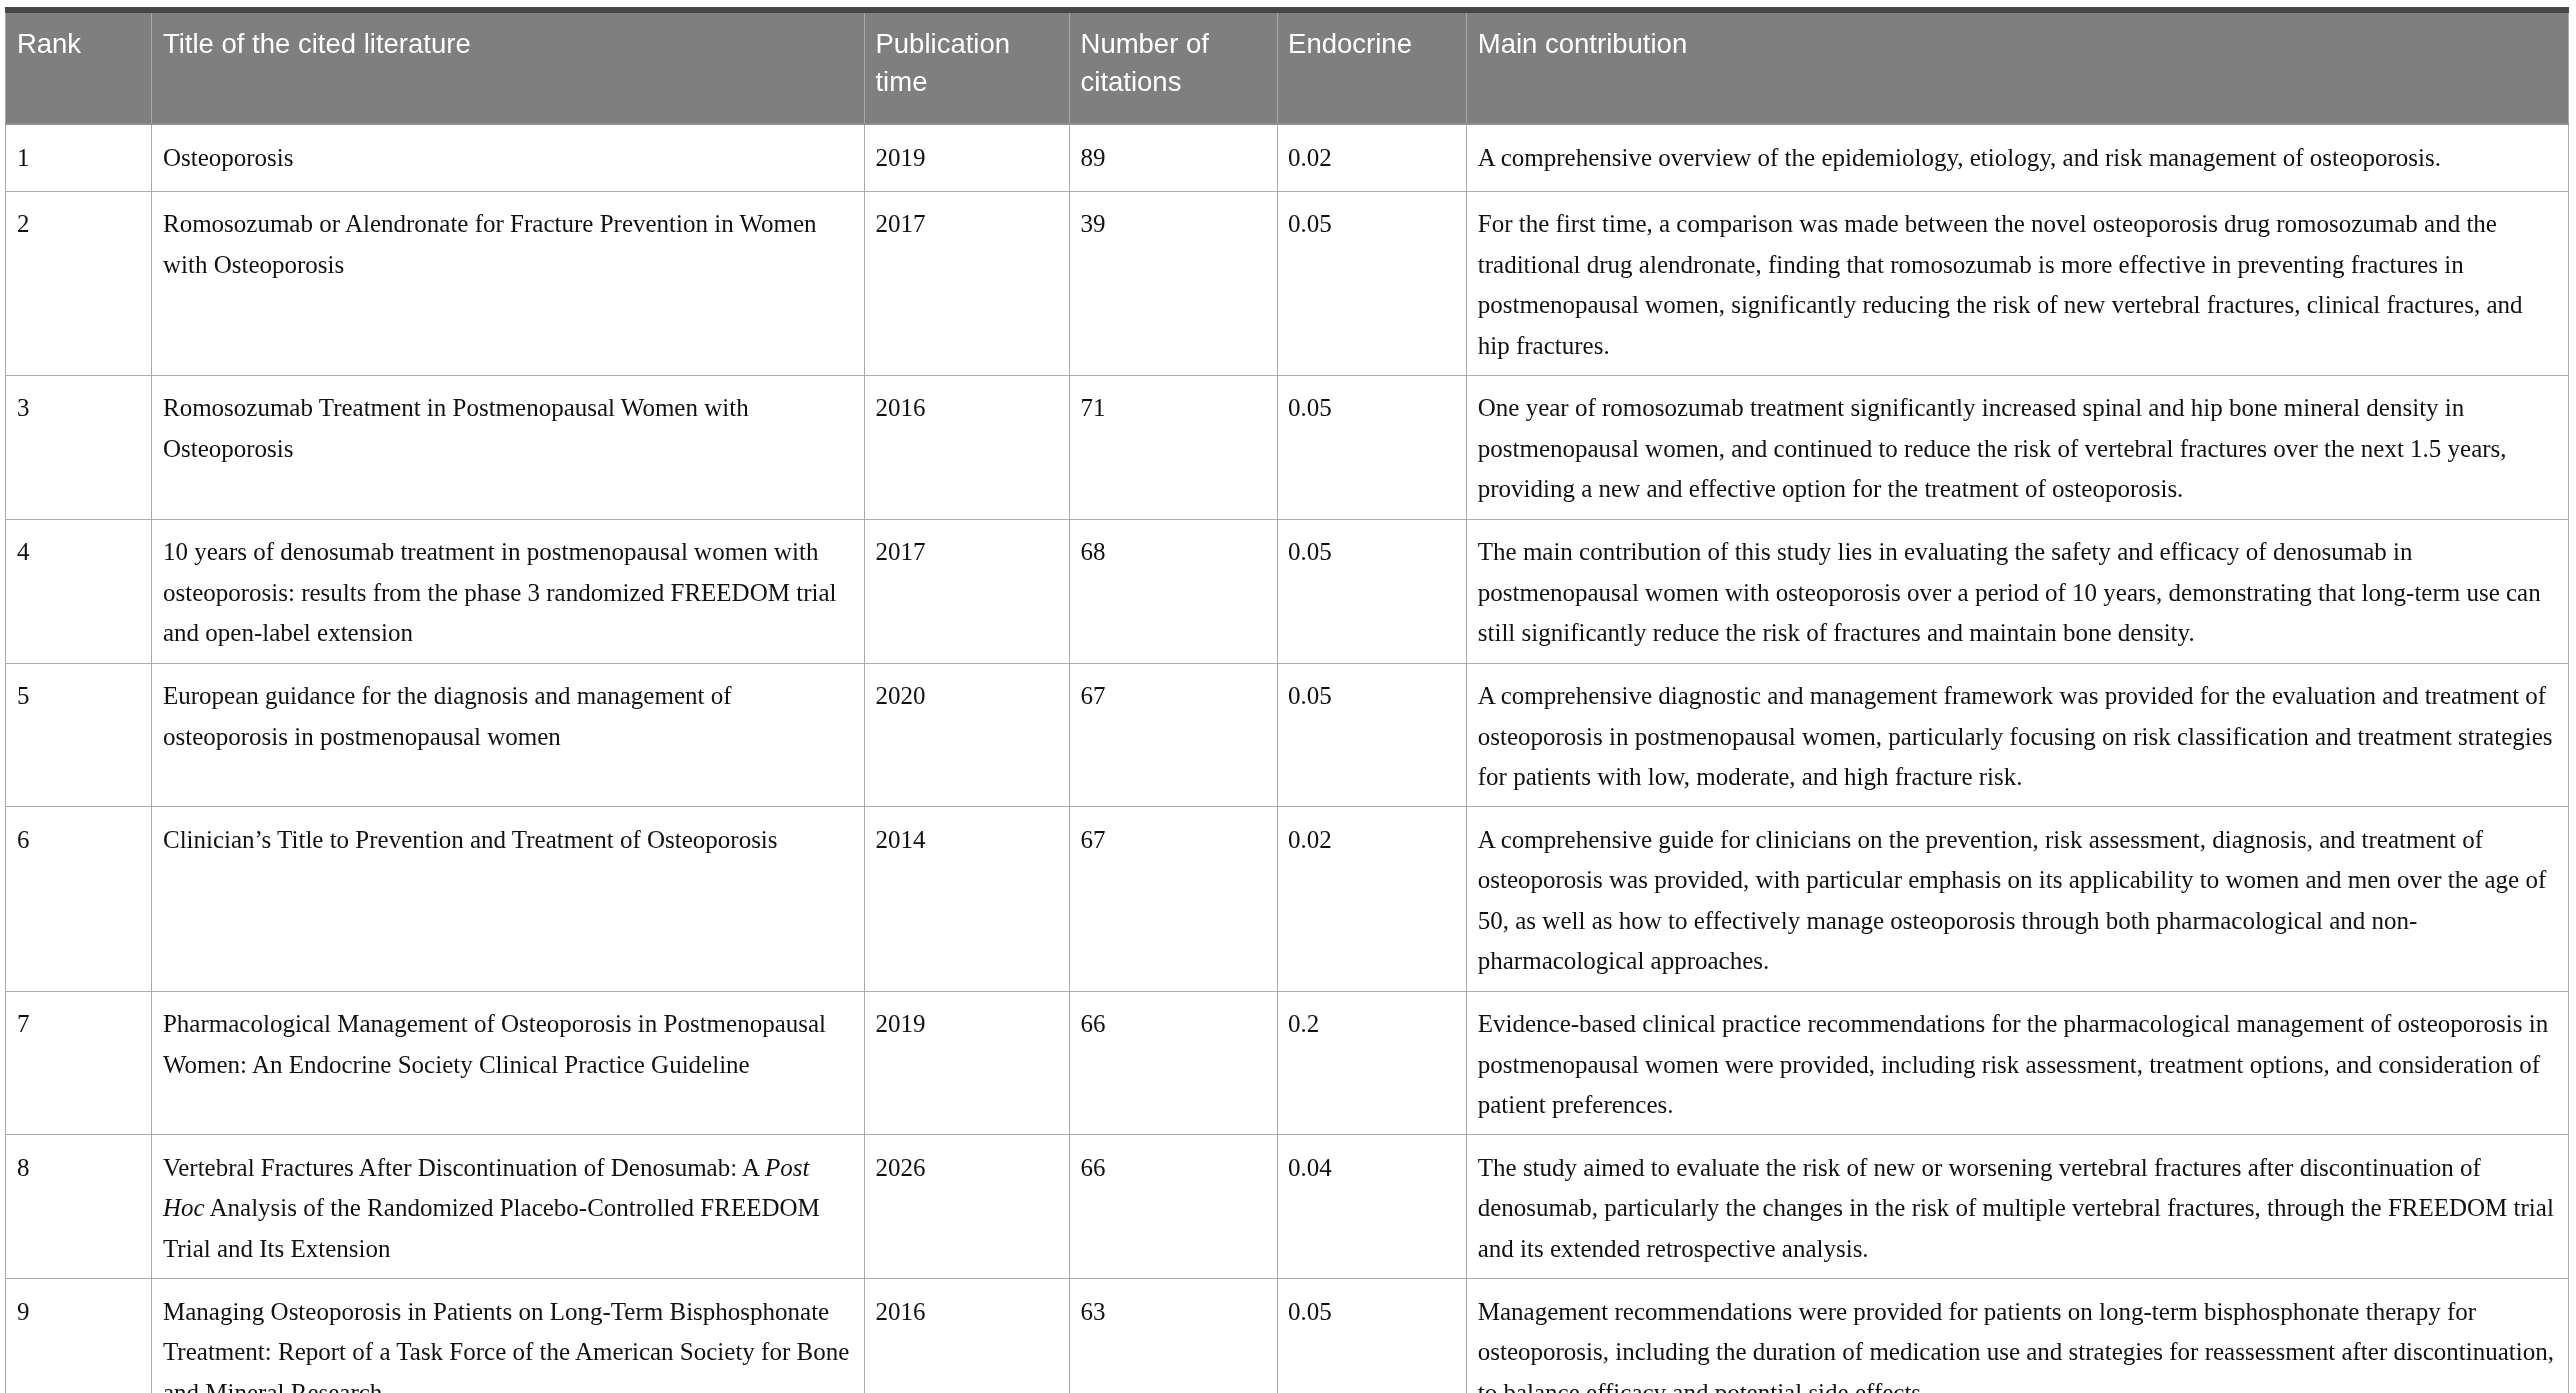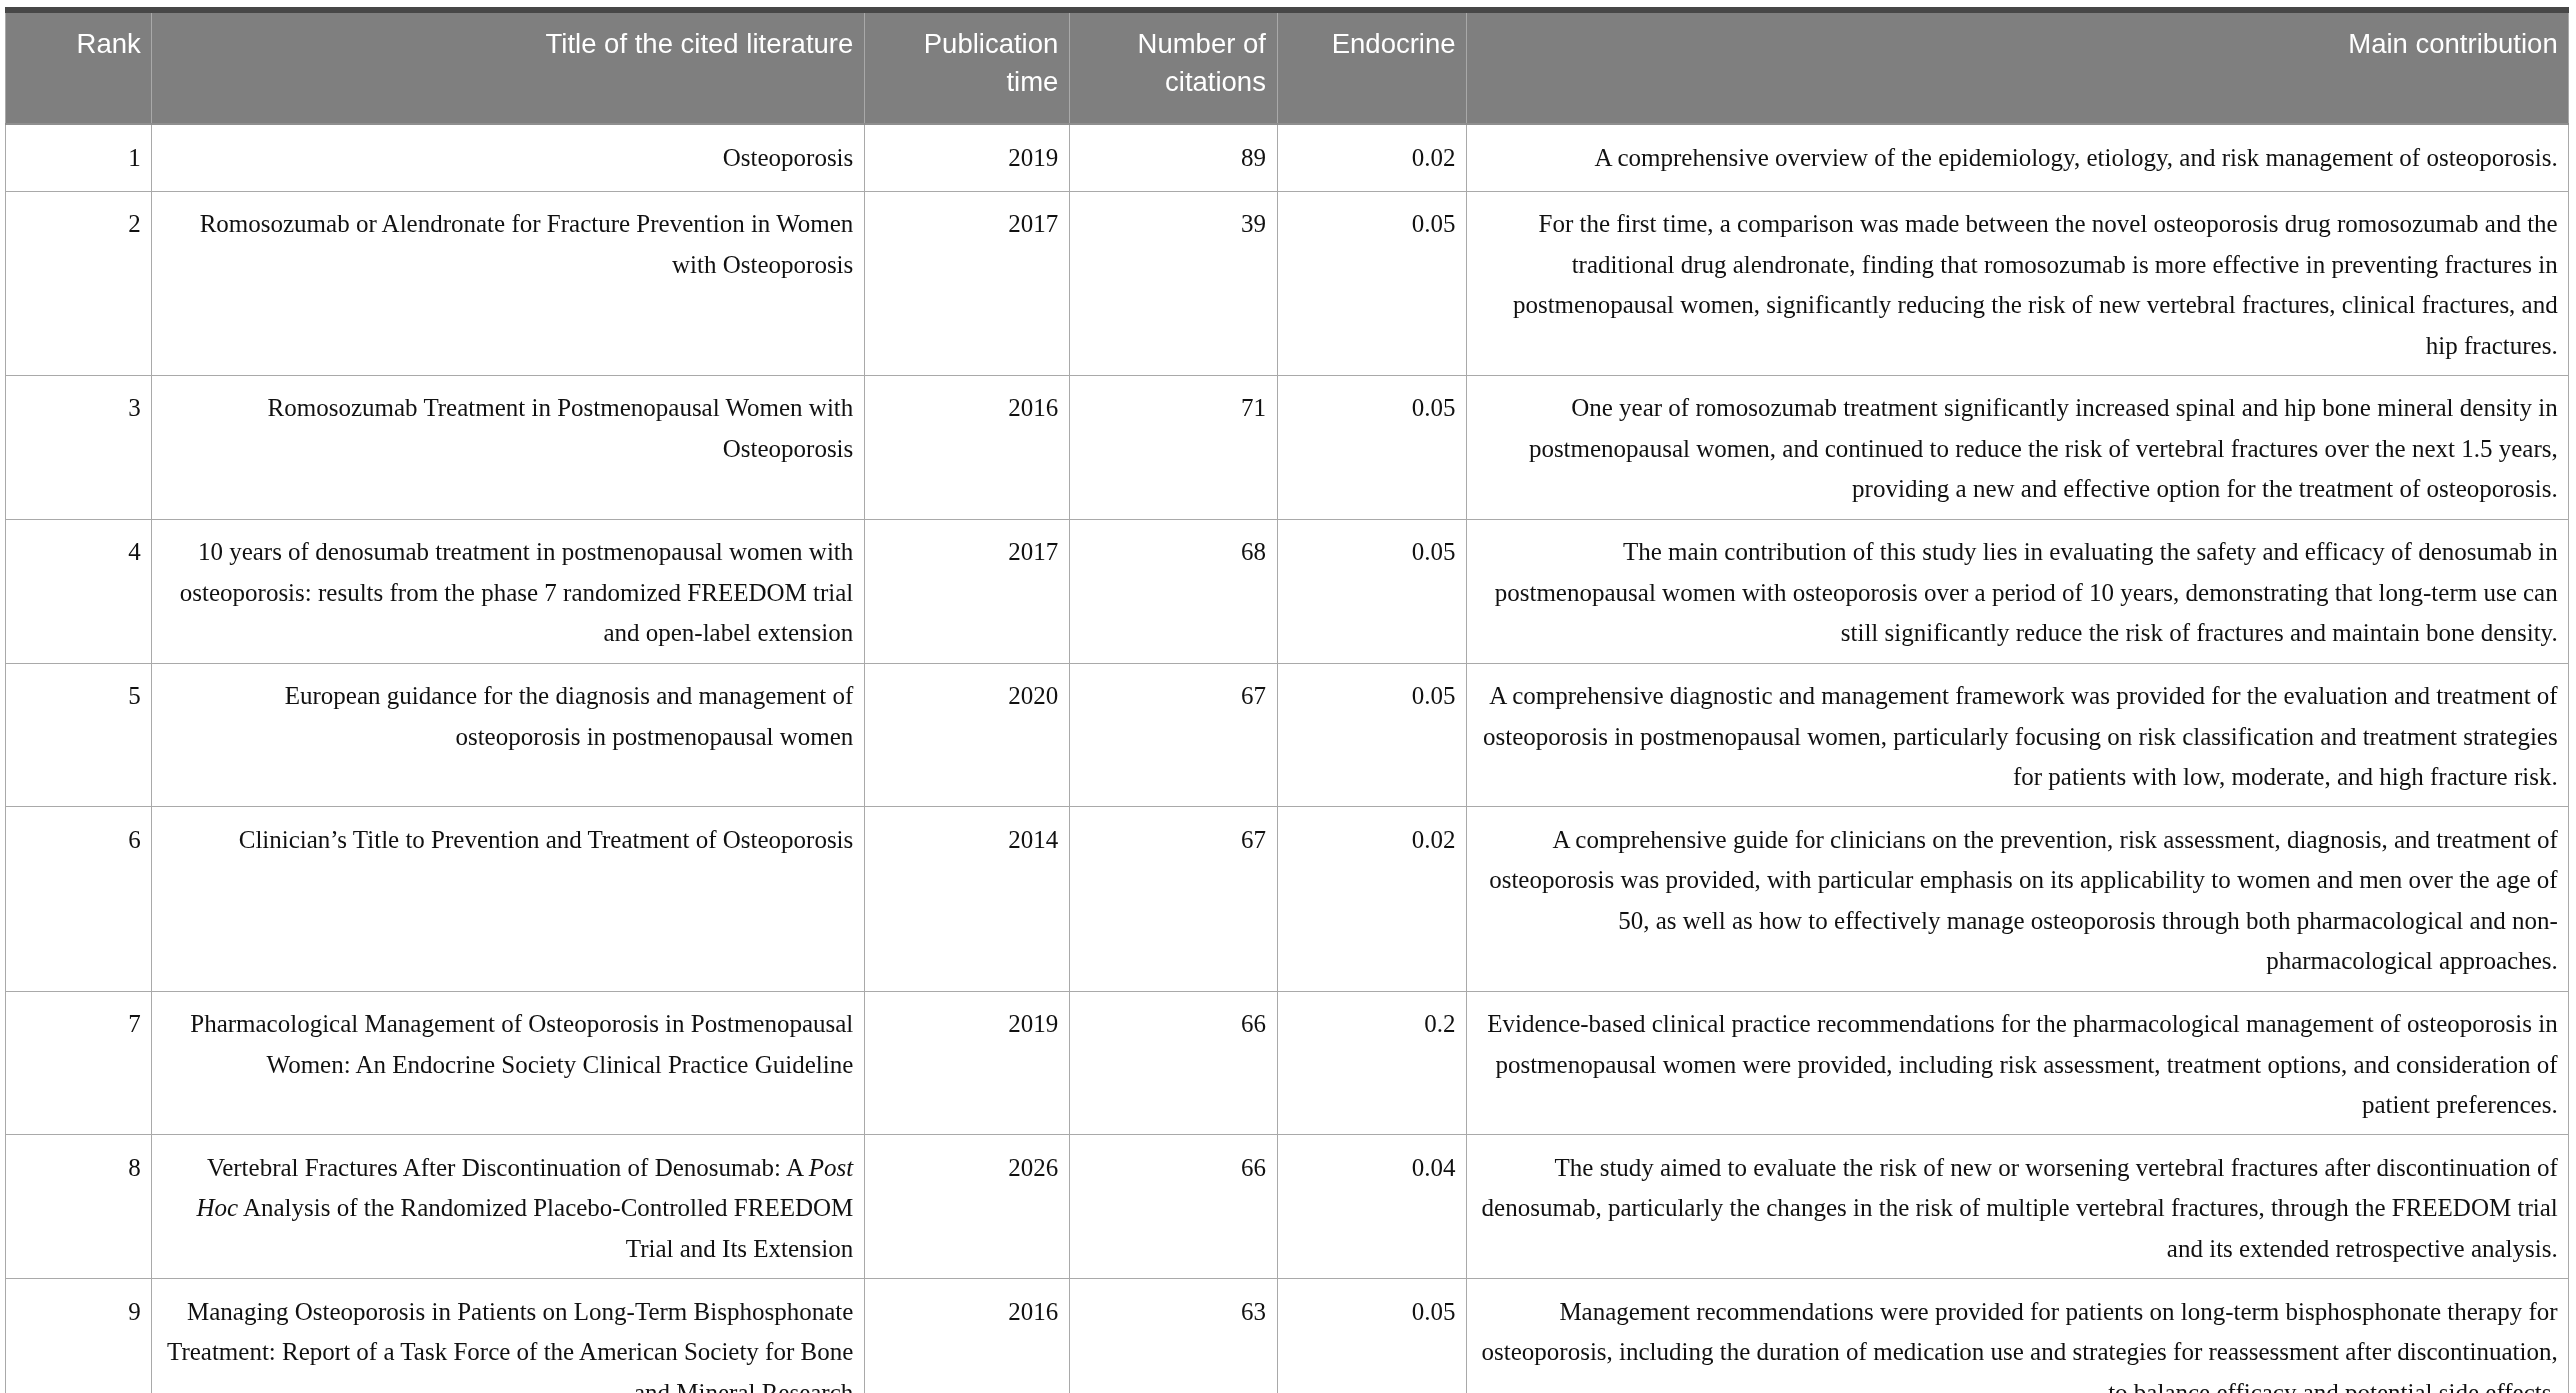--- a/index.html
+++ b/index.html
@@ -16,21 +16,21 @@
     width: 2564px;
     max-width: 100%;
     border-collapse: collapse;
     table-layout: fixed;
     border-top: 6.2px solid #474747;
     border-bottom: 6.2px solid #474747;
   }
   .lit-table th, .lit-table td {
     border: 1.8px solid #a9a9a9;
     vertical-align: top;
-    text-align: right;
+    text-align: left;
     padding: 12.4px 10.6px 8.9px 10.6px;
     word-wrap: break-word;
   }
   .lit-table thead th {
     background: #7f7f7f;
     color: #ffffff;
     font-family: "Liberation Sans", "DejaVu Sans", sans-serif;
     font-weight: 400;
     font-size: 27.5px;
     line-height: 1.35;
@@ -102,21 +102,21 @@
       <tr>
         <td>3</td>
         <td>Romosozumab Treatment in Postmenopausal Women with Osteoporosis</td>
         <td>2016</td>
         <td>71</td>
         <td>0.05</td>
         <td>One year of romosozumab treatment significantly increased spinal and hip bone mineral density in postmenopausal women, and continued to reduce the risk of vertebral fractures over the next 1.5 years, providing a new and effective option for the treatment of osteoporosis.</td>
       </tr>
       <tr>
         <td>4</td>
-        <td>10 years of denosumab treatment in postmenopausal women with osteoporosis: results from the phase 7 randomized FREEDOM trial and open-label extension</td>
+        <td>10 years of denosumab treatment in postmenopausal women with osteoporosis: results from the phase 3 randomized FREEDOM trial and open-label extension</td>
         <td>2017</td>
         <td>68</td>
         <td>0.05</td>
         <td>The main contribution of this study lies in evaluating the safety and efficacy of denosumab in postmenopausal women with osteoporosis over a period of 10 years, demonstrating that long-term use can still significantly reduce the risk of fractures and maintain bone density.</td>
       </tr>
       <tr>
         <td>5</td>
         <td>European guidance for the diagnosis and management of osteoporosis in postmenopausal women</td>
         <td>2020</td>
         <td>67</td>

